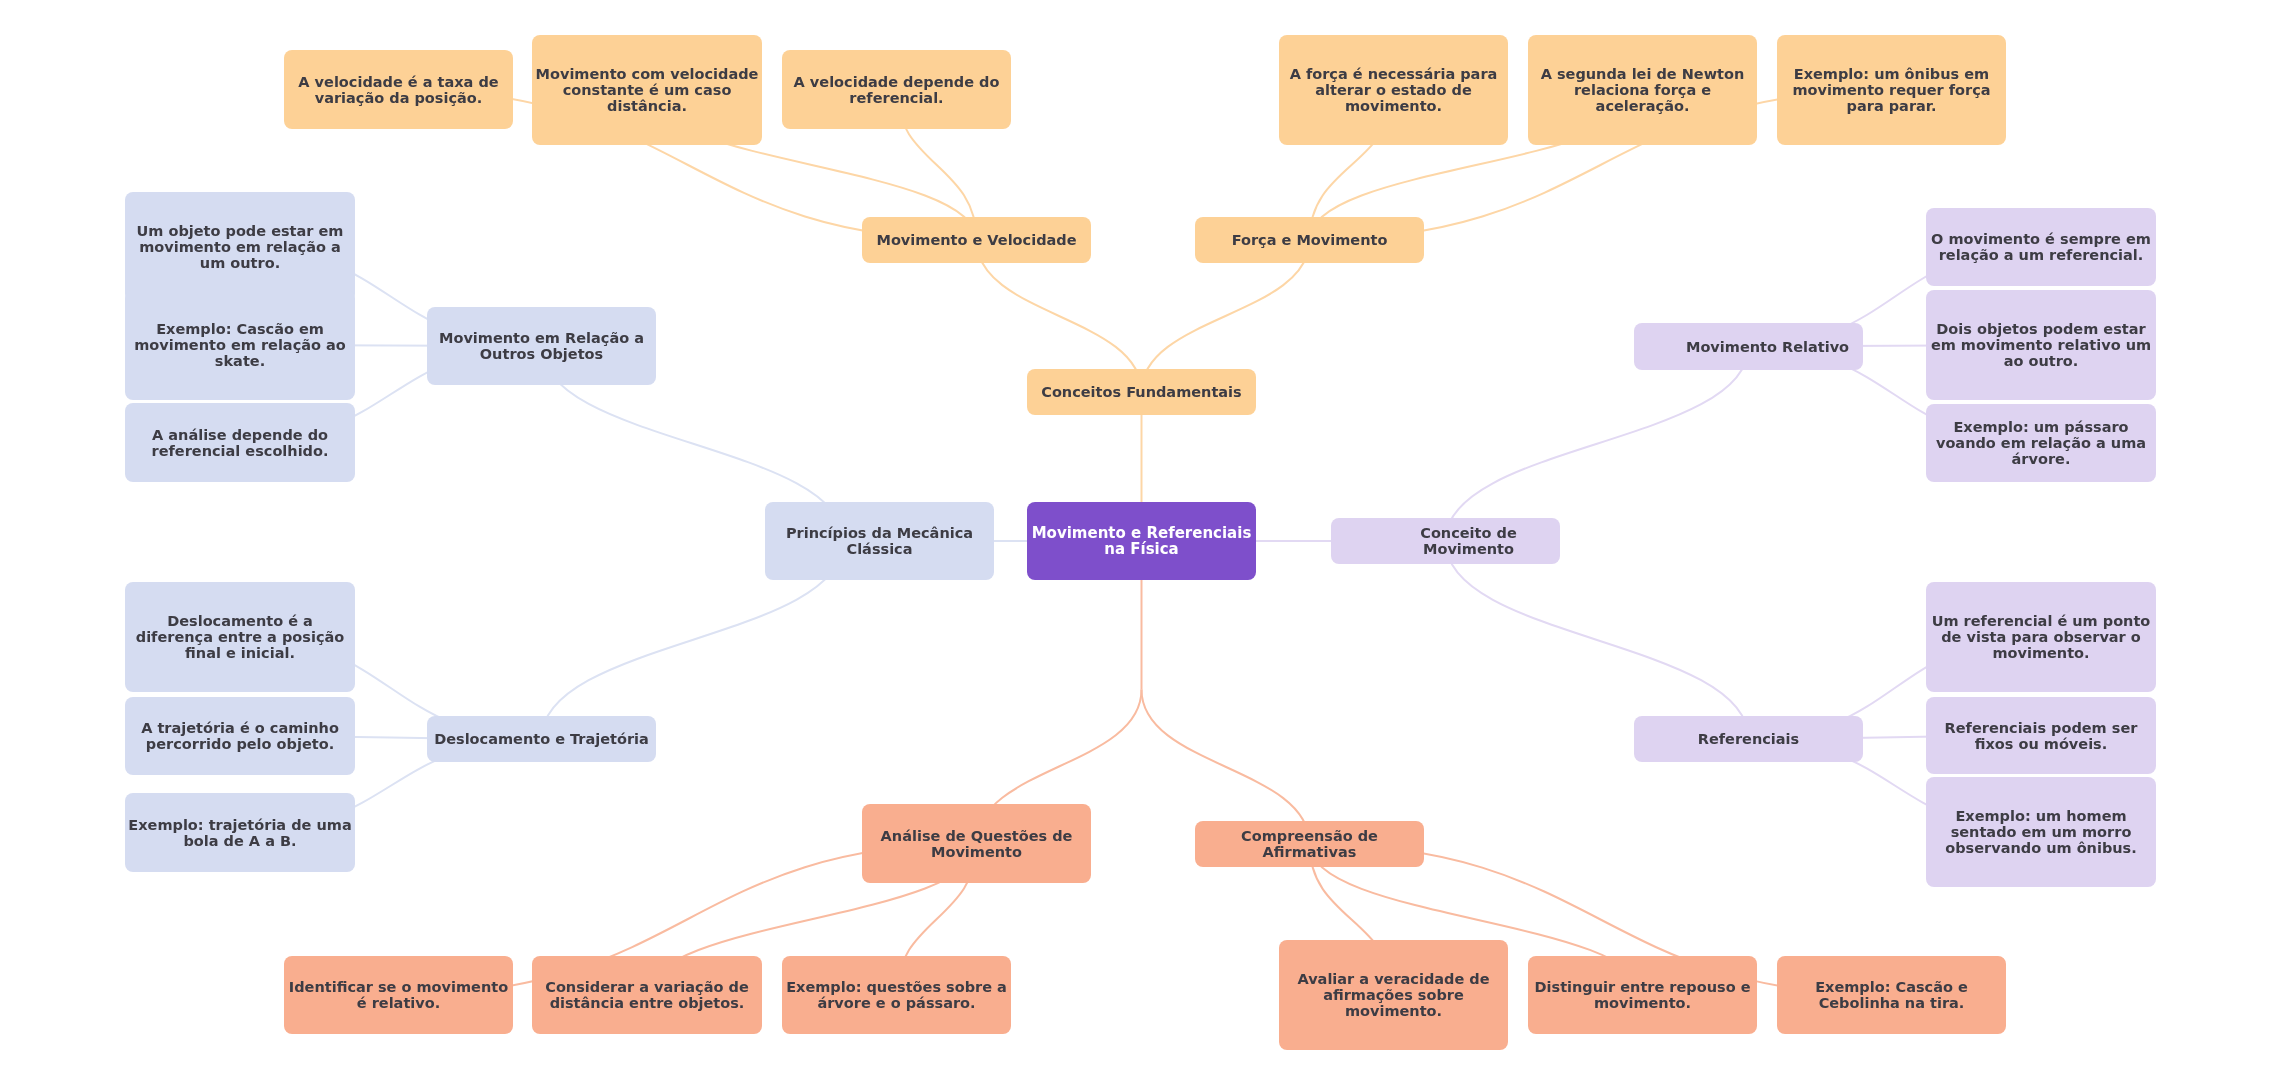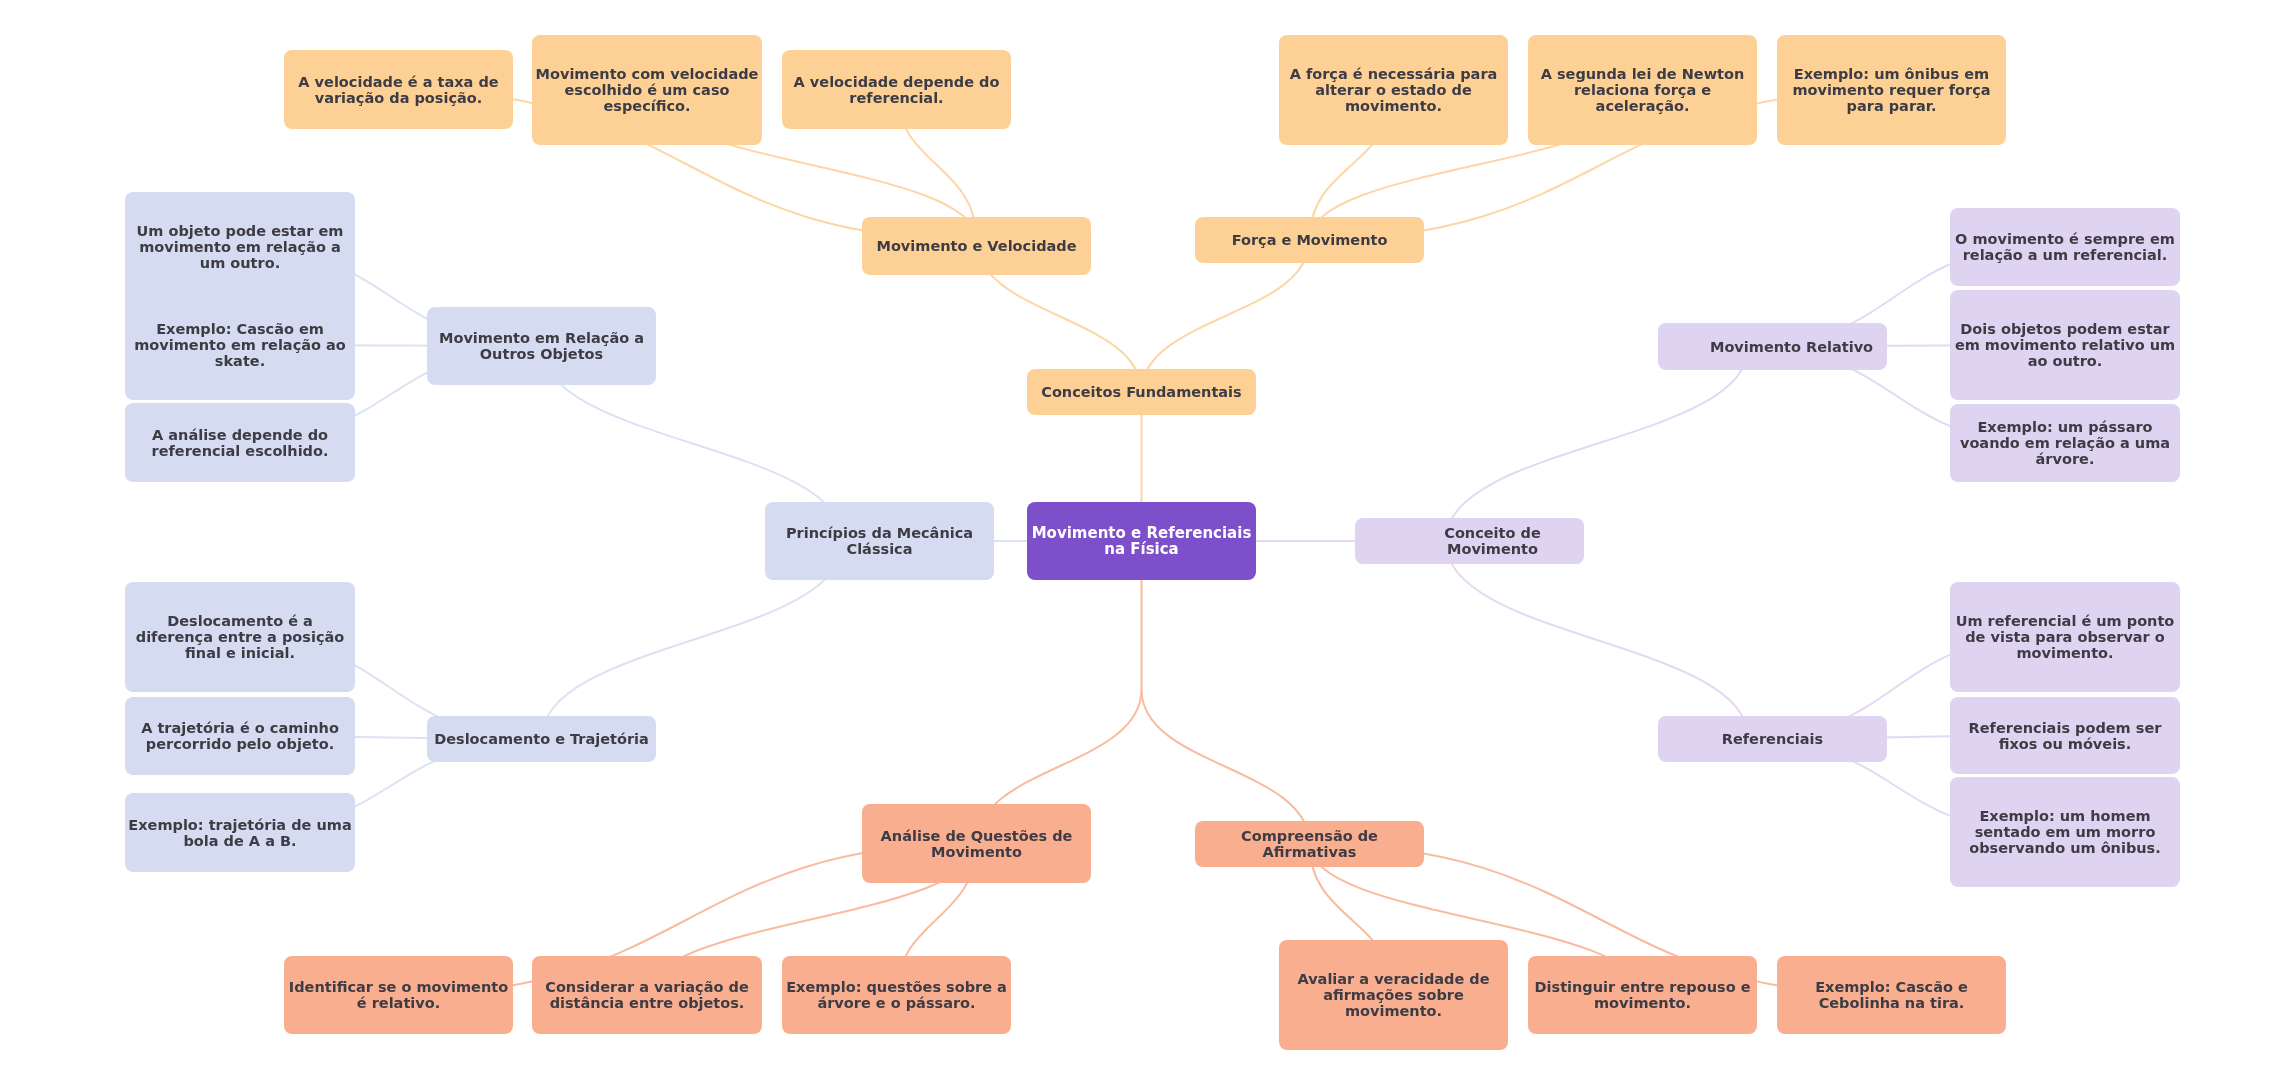--- a/index.html
+++ b/index.html
@@ -9,21 +9,21 @@
   #edges { position: absolute; left: 0; top: 0; width: 2280px; height: 1080px; }
   #edges path { fill: none; stroke-width: 2; }
   .node { position: absolute; box-sizing: border-box; border-radius: 8px;
           display: flex; align-items: center; justify-content: center; text-align: center;
           font-weight: bold; font-size: 14.5px; line-height: 16px; color: #3d3c44;
           padding: 0 2px; cursor: pointer; }
   .root { background: #7e4fcb; color: #ffffff; font-size: 15px; line-height: 16px; }
   .b-top { background: #fdd196; }
   .b-bot { background: #f9ae8f; }
   .b-left { background: #d5dcf1; }
-  .b-right { background: #ded3f1; margin-left: 24px; }
+  .b-right { background: #ded3f1; }
 </style>
 </head>
 <body>
 
 <div id="canvas">
   <svg id="edges" xmlns="http://www.w3.org/2000/svg">
       <path d="M1141.5,541 C1141.5,466.5 1141.5,466.5 1141.5,392" stroke="#fdd6a6"></path>
       <path d="M1141.5,392 C1141.5,316 976.5,316 976.5,240" stroke="#fdd6a6"></path>
       <path d="M976.5,240 C687.5,240 687.5,89.5 398.5,89.5" stroke="#fdd6a6"></path>
       <path d="M976.5,240 C976.5,165 647,165 647,90" stroke="#fdd6a6"></path>
@@ -58,23 +58,23 @@
       <path d="M1141.5,689.5 C1141.5,766.75 1309.5,766.75 1309.5,844" stroke="#f9bba0"></path>
       <path d="M1309.5,844 C1309.5,919.5 1393.5,919.5 1393.5,995" stroke="#f9bba0"></path>
       <path d="M1309.5,844 C1309.5,919.5 1642.5,919.5 1642.5,995" stroke="#f9bba0"></path>
       <path d="M1309.5,844 C1600.5,844 1600.5,995 1891.5,995" stroke="#f9bba0"></path>
     </svg>
 
   <div class="node root" id="n-root" style="left: 1027px; top: 502px; width: 229px; height: 78px; background: rgb(126, 79, 203);">Movimento e Referenciais na Física</div>
 
   <div class="node b-top" id="n-cf" style="left: 1027px; top: 369px; width: 229px; height: 46px; background: rgb(253, 209, 150); color: rgb(61, 60, 68);">Conceitos Fundamentais</div>
 
-  <div class="node b-top" id="n-mv" style="left: 862px; top: 217px; width: 229px; height: 58px; background: rgb(253, 209, 150); color: rgb(61, 60, 68);">Movimento e Velocidade</div>
+  <div class="node b-top" id="n-mv" style="left: 862px; top: 217px; width: 229px; height: 46px; background: rgb(253, 209, 150); color: rgb(61, 60, 68);">Movimento e Velocidade</div>
   <div class="node b-top" id="n-mv-0" style="left: 284px; top: 50px; width: 229px; height: 79px; background: rgb(253, 209, 150); color: rgb(61, 60, 68);">A velocidade é a taxa de variação da posição.</div>
-  <div class="node b-top" id="n-mv-1" style="left: 532px; top: 35px; width: 230px; height: 110px; background: rgb(253, 209, 150); color: rgb(61, 60, 68);">Movimento com velocidade escolhido é um caso específico.</div>
+  <div class="node b-top" id="n-mv-1" style="left: 532px; top: 35px; width: 230px; height: 110px; background: rgb(253, 209, 150); color: rgb(61, 60, 68);">Movimento com velocidade constante é um caso distância.</div>
   <div class="node b-top" id="n-mv-2" style="left: 782px; top: 50px; width: 229px; height: 79px; background: rgb(253, 209, 150); color: rgb(61, 60, 68);">A velocidade depende do referencial.</div>
 
   <div class="node b-top" id="n-fm" style="left: 1195px; top: 217px; width: 229px; height: 46px; background: rgb(253, 209, 150); color: rgb(61, 60, 68);">Força e Movimento</div>
   <div class="node b-top" id="n-fm-0" style="left: 1279px; top: 35px; width: 229px; height: 110px; background: rgb(253, 209, 150); color: rgb(61, 60, 68);">A força é necessária para alterar o estado de movimento.</div>
   <div class="node b-top" id="n-fm-1" style="left: 1528px; top: 35px; width: 229px; height: 110px; background: rgb(253, 209, 150); color: rgb(61, 60, 68);">A segunda lei de Newton relaciona força e aceleração.</div>
   <div class="node b-top" id="n-fm-2" style="left: 1777px; top: 35px; width: 229px; height: 110px; background: rgb(253, 209, 150); color: rgb(61, 60, 68);">Exemplo: um ônibus em movimento requer força para parar.</div>
 
   <div class="node b-left" id="n-pm" style="left: 729px; top: 502px; width: 229px; height: 78px; background: rgb(213, 220, 241); color: rgb(61, 60, 68); margin-left: 36px;">Princípios da Mecânica Clássica</div>
 
   <div class="node b-left" id="n-mr" style="left: 427px; top: 307px; width: 229px; height: 78px; background: rgb(213, 220, 241); color: rgb(61, 60, 68);">Movimento em Relação a Outros Objetos</div>

